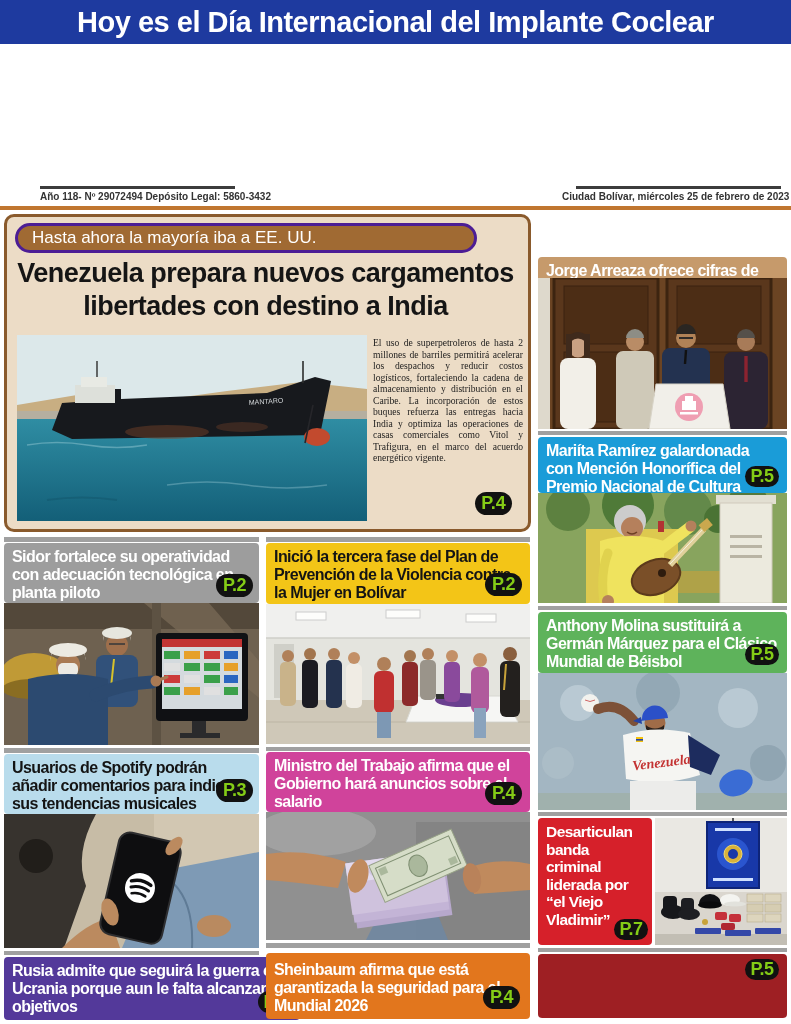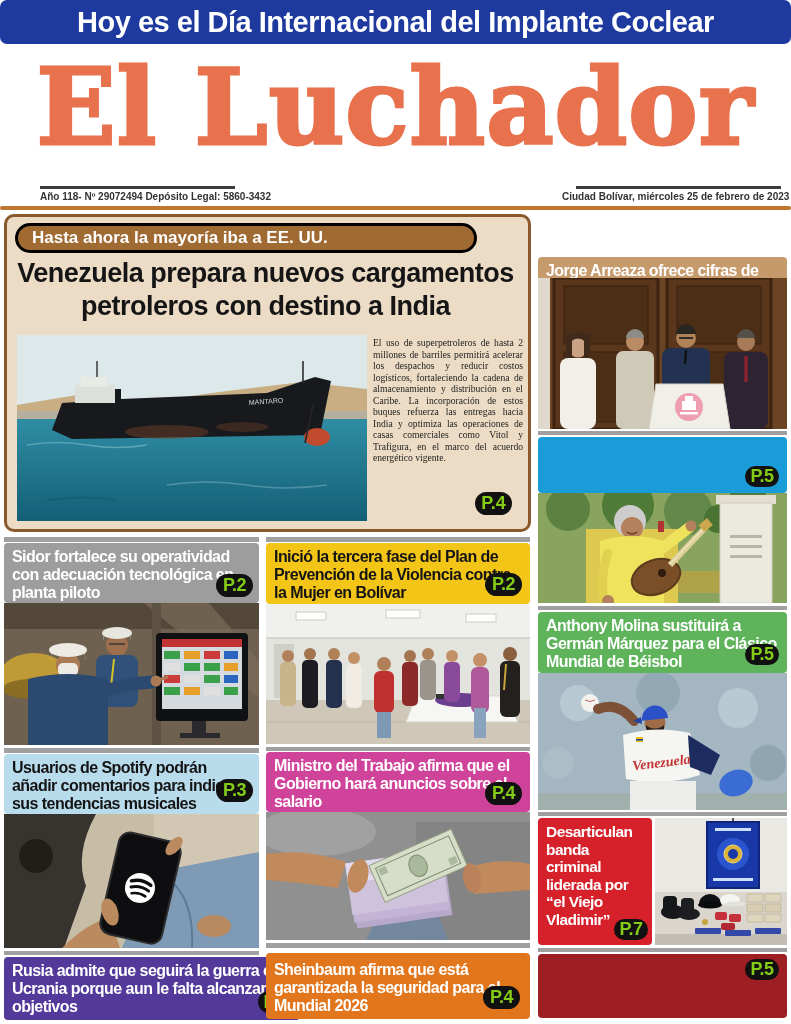--- a/index.html
+++ b/index.html
@@ -1,33 +1,33 @@
 <!DOCTYPE html>
 <html><head>
 <meta charset="utf-8">
 <style>
   html,body{margin:0;padding:0;background:#fff;}
   .page{position:relative;width:791px;height:1024px;background:#fff;overflow:hidden;
         font-family:"Liberation Sans",sans-serif;}
-  .abs{position:absolute;border-radius:7px;}
+  .abs{position:absolute;}
   .banner{left:0;top:0;width:791px;height:44px;background:#1e3a9f;display:flex;
           align-items:center;justify-content:center;}
   .banner-text{color:#fff;font-weight:bold;font-size:29px;letter-spacing:-0.5px;white-space:nowrap;}
   .masthead{left:0;top:42px;width:791px;height:132px;display:flex;align-items:center;justify-content:center;}
   .masthead-title{color:#e8724d;font-family:"DejaVu Serif",serif;font-weight:bold;font-size:104px;
           line-height:1;-webkit-text-stroke:3px #e8724d;letter-spacing:1px;}
   .rule{position:absolute;height:3px;background:#3c3c3c;}
   .smalltxt{position:absolute;font-size:10px;font-weight:bold;color:#333;white-space:nowrap;}
   .tagline{position:absolute;left:0;top:168px;width:791px;text-align:center;font-weight:bold;
           font-size:27px;color:#222;letter-spacing:0.5px;}
   .orange-rule{left:0;top:206px;width:791px;height:4px;background:#c0762f;}
   .lead-box{left:4px;top:214px;width:527px;height:318px;background:#ecdcc6;border:3px solid #8a5a2c;
           border-radius:10px;box-sizing:border-box;}
   .kicker-pill{position:absolute;left:8px;top:6px;width:462px;height:30px;box-sizing:border-box;
-          background:#a06a33;border:3px solid #000000;border-radius:17px;color:#fff;font-weight:bold;
+          background:#a06a33;border:3px solid #4c1d95;border-radius:17px;color:#fff;font-weight:normal;
           font-size:17px;padding:2px 14px;white-space:nowrap;}
   .lead-headline{position:absolute;left:6px;top:40px;width:505px;text-align:center;color:#151515;
           font-weight:bold;font-size:27px;line-height:1.22;letter-spacing:-0.5px;}
   .lead-body{position:absolute;left:366px;top:120px;width:150px;font-family:"Liberation Serif",serif;
           font-size:9.6px;line-height:1.2;text-align:justify;color:#1c1c1c;}
   .photo{position:absolute;overflow:hidden;background:#ccc;}
   .photo svg{display:block;width:100%;height:100%;}
   .shead{position:absolute;box-sizing:border-box;padding:5px 8px;color:#fff;font-weight:bold;
           font-size:16px;line-height:1.13;letter-spacing:-0.55px;border-radius:4px;}
   .dark-text{color:#141414;}
@@ -38,33 +38,30 @@
 </style>
 </head>
 <body>
 
 <div class="page">
 
   <div class="abs banner">
     <span class="banner-text">Hoy es el Día Internacional del Implante Coclear</span>
   </div>
 
-  <div class="abs masthead">
-    <span class="masthead-title">El Luchador</span>
-  </div>
 
   <div class="rule" style="left:40px;top:186px;width:195px;"></div>
   <div class="smalltxt" style="left:40px;top:191px;">Año 118- Nº 29072494 Depósito Legal: 5860-3432</div>
   <div class="rule" style="left:576px;top:186px;width:205px;"></div>
   <div class="smalltxt" style="left:562px;top:191px;width:220px;text-align:right;">Ciudad Bolívar, miércoles 25 de febrero de 2023</div>
   <div class="abs orange-rule"></div>
 
   <div class="abs lead-box">
     <div class="kicker-pill">Hasta ahora la mayoría iba a EE. UU.</div>
-    <div class="lead-headline">Venezuela prepara nuevos cargamentos petroleros con destino a India</div>
+    <div class="lead-headline">Venezuela prepara nuevos cargamentos libertades con destino a India</div>
     <div class="photo" style="left:10px;top:118px;width:350px;height:186px;">
       <svg viewBox="0 0 350 186" preserveAspectRatio="none">
         <defs>
           <linearGradient id="wg" x1="0" y1="0" x2="0" y2="1">
             <stop offset="0" stop-color="#2f8da3"></stop>
               <stop offset="1" stop-color="#135f78"></stop>
           </linearGradient>
         </defs>
         <rect x="0" y="0" width="350" height="82" fill="#dce8ea"></rect>
         <path d="M0,70 L60,60 L130,67 L210,56 L285,47 L350,54 L350,84 L0,84 Z" fill="#c8ae82"></path>
@@ -296,20 +293,21 @@
       <polygon points="118,106 185,106 192,151 111,151" fill="#f1efe9" stroke="#d8d4c8"></polygon>
       <circle cx="151" cy="129" r="14" fill="#ef9eb2"></circle>
       <rect x="144" y="123" width="14" height="9" fill="#fff"></rect>
       <rect x="147" y="118" width="8" height="5" fill="#fff"></rect>
       <rect x="142" y="134" width="18" height="2.5" fill="#fff"></rect>
     </svg>
   </div>
 
   <div class="hdiv" style="left:538px;top:431px;width:249px;height:4px;"></div>
   <div class="shead" style="left:538px;top:437px;width:249px;height:56px;background:#1a9cd8;">
+    <span>Mariíta Ramírez galardonada con Mención Honorífica del Premio Nacional de Cultura</span>
     <div class="pref" style="right:8px;bottom:6px;width:34px;height:21px;">P.5</div>
   </div>
   <div class="photo" style="left:538px;top:493px;width:249px;height:110px;">
     <svg viewBox="0 0 249 110" preserveAspectRatio="none">
       <rect width="249" height="110" fill="#88a45e"></rect>
       <circle cx="30" cy="16" r="22" fill="#5d8140"></circle>
       <circle cx="90" cy="12" r="26" fill="#4f7a38"></circle>
       <circle cx="150" cy="18" r="24" fill="#63894a"></circle>
       <circle cx="210" cy="10" r="20" fill="#56793c"></circle>
       <circle cx="180" cy="26" r="14" fill="#4a7334"></circle>

